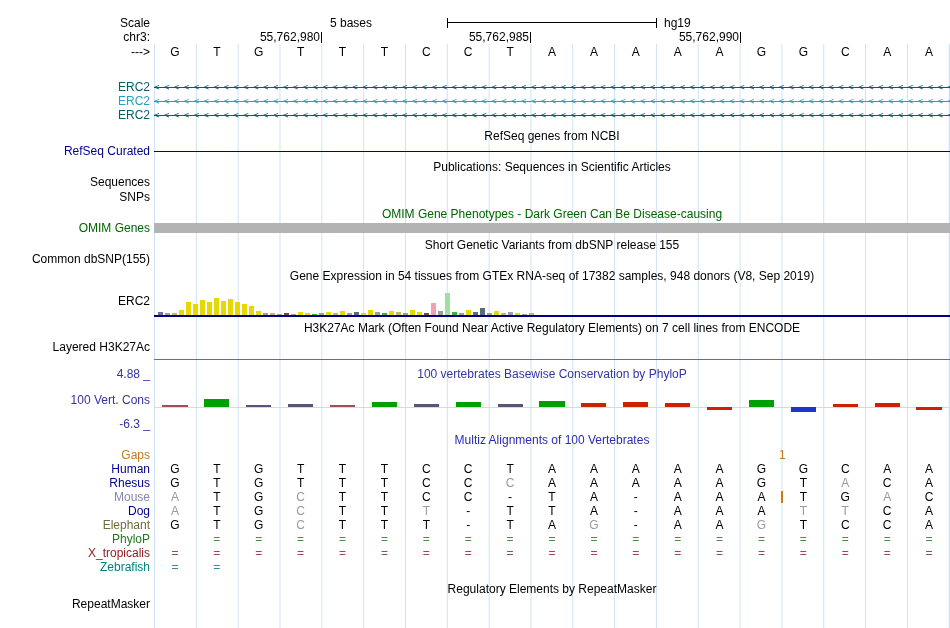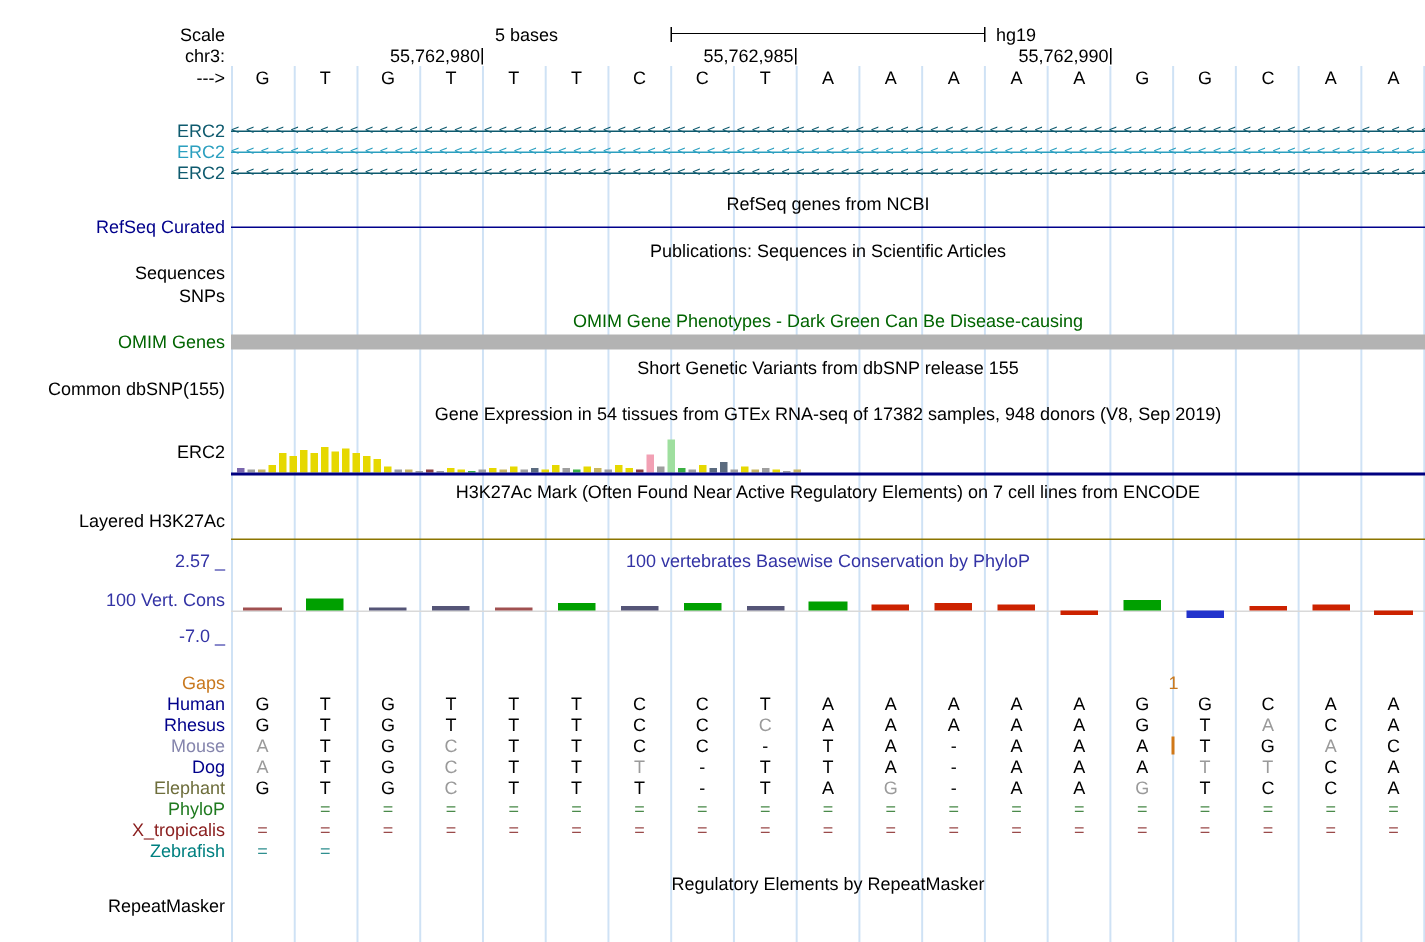--- a/index.html
+++ b/index.html
@@ -209,21 +209,21 @@
 
   <div class="row" style="top:321px">
     <div class="ctitle">H3K27Ac Mark (Often Found Near Active Regulatory Elements) on 7 cell lines from ENCODE</div>
   </div>
   <div class="row" style="top:336px;height:24px">
     <div class="lab" style="top:4px">Layered H3K27Ac</div>
     <div class="track-line" style="bottom: 0px; top: auto; background: rgb(139, 117, 0);"></div>
   </div>
 
   <div class="row" style="top:367px">
-    <div class="lab" style="color: rgb(51, 51, 165);">2.57 _</div>
+    <div class="lab" style="color: rgb(51, 51, 165);">4.88 _</div>
     <div class="ctitle" style="color: rgb(51, 51, 165);">100 vertebrates Basewise Conservation by PhyloP</div>
   </div>
   <div class="row" style="top:381px;height:40px">
     <div class="lab" style="top: 12px; color: rgb(51, 51, 165);">100 Vert. Cons</div>
     <div class="pbase"></div>
     <div class="pcells" id="phylop-cells">
         <div class="pcell">
           <div class="pbar" style="background: rgb(160, 80, 80); height: 2px; bottom: 14px;"></div>
         </div>
         <div class="pcell">
@@ -276,23 +276,26 @@
         </div>
         <div class="pcell">
           <div class="pbar" style="background: rgb(204, 34, 0); height: 4px; bottom: 14px;"></div>
         </div>
         <div class="pcell">
           <div class="pbar" style="background: rgb(204, 34, 0); height: 3px; top: 26px;"></div>
         </div>
       </div>
   </div>
   <div class="row" style="top:417px">
-    <div class="lab" style="color: rgb(51, 51, 165);">-7.0 _</div>
-  </div>
-
+    <div class="lab" style="color: rgb(51, 51, 165);">-6.3 _</div>
+  </div>
+
+  <div class="row" style="top:433px">
+    <div class="ctitle" style="color: rgb(42, 42, 181);">Multiz Alignments of 100 Vertebrates</div>
+  </div>
   <div style="position:absolute;left:0;top:448px;width:950px" id="multiz-host">
       <div class="align-row">
         <div class="lab" style="color: rgb(200, 120, 30);">Gaps</div>
         <div class="cells boundary" style="height: 14px;">
           <span class="cell" style="color: rgb(200, 120, 30);"></span>
           <span class="cell" style="color: rgb(200, 120, 30);"></span>
           <span class="cell" style="color: rgb(200, 120, 30);"></span>
           <span class="cell" style="color: rgb(200, 120, 30);"></span>
           <span class="cell" style="color: rgb(200, 120, 30);"></span>
           <span class="cell" style="color: rgb(200, 120, 30);"></span>

